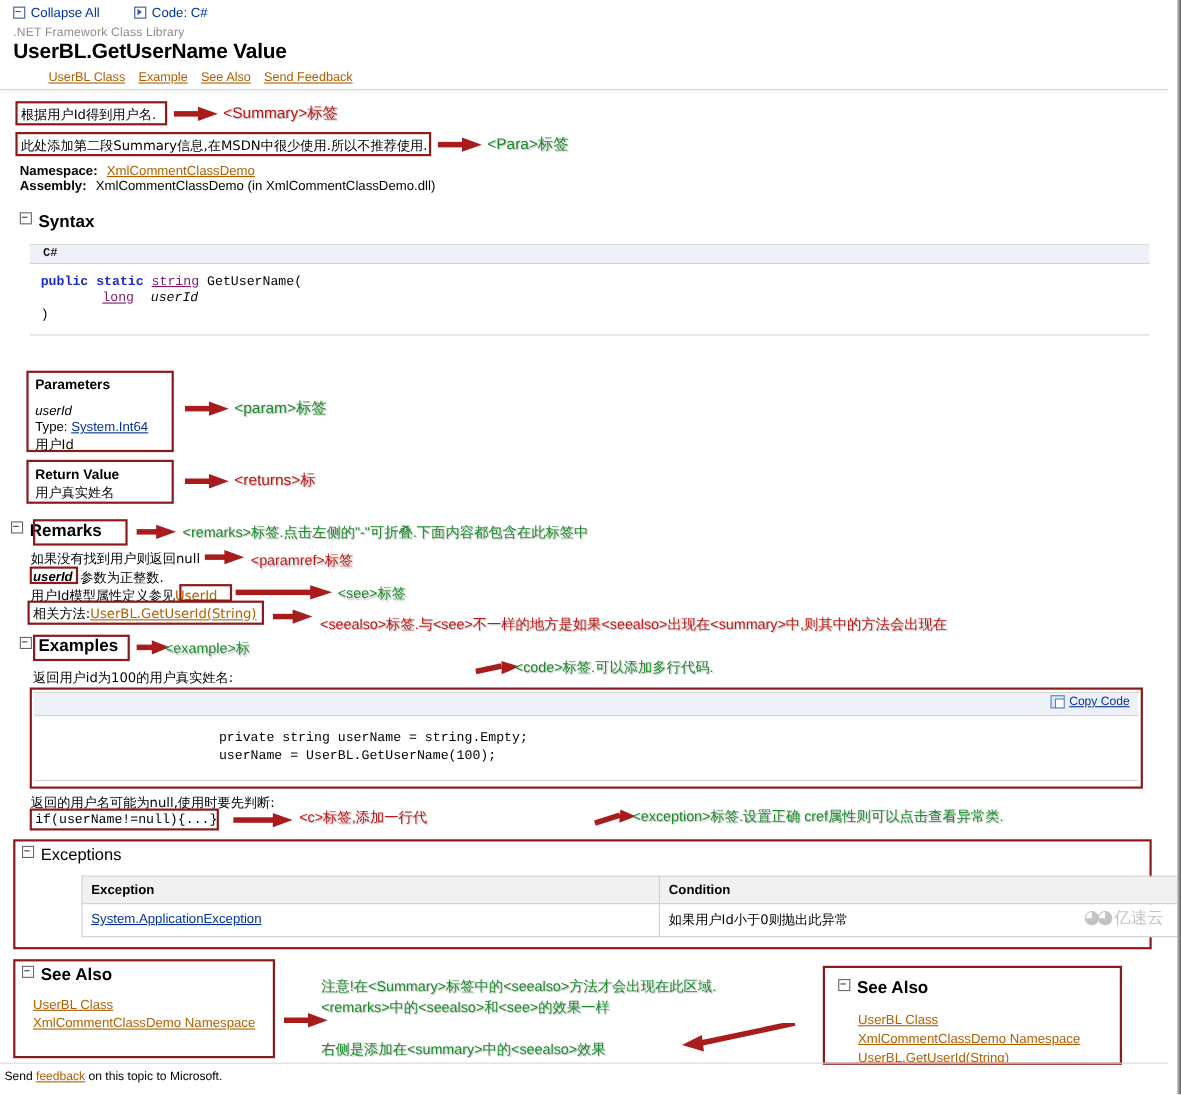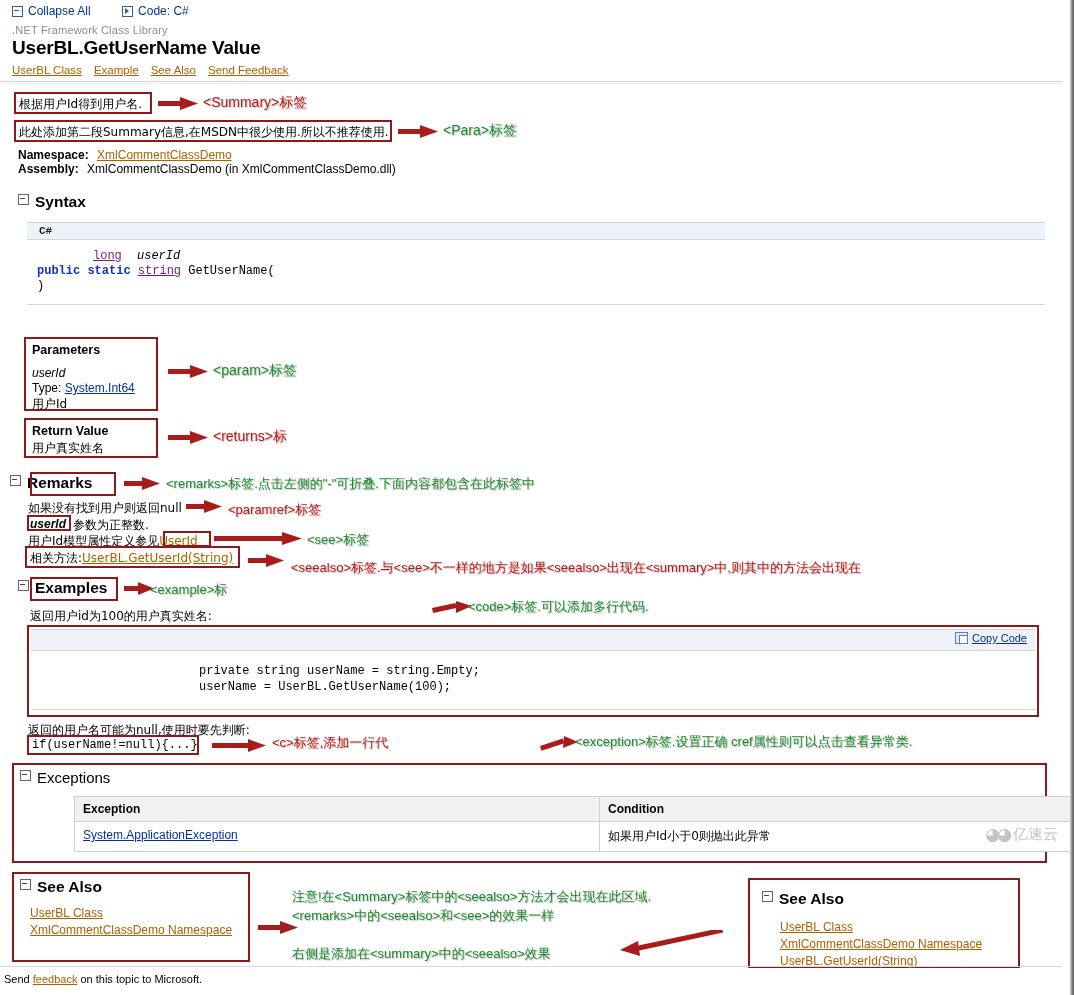--- a/index.html
+++ b/index.html
@@ -26,21 +26,21 @@
     background:#fff;position:relative;}
   .tri-icon::after{content:"";position:absolute;left:2px;top:1.5px;
     border-left:4px solid #3b5998;border-top:3px solid transparent;border-bottom:3px solid transparent;}
 
   
   .header{position:absolute;left:12px;top:24px;width:1040px;}
   .lib-line{font-size:11px;color:#8c8c8c;font-family:"Liberation Sans",sans-serif;
     letter-spacing:.2px;}
   .page-title{font-size:19px;font-weight:bold;color:#000;margin-top:1px;
     font-family:"Liberation Sans",sans-serif;letter-spacing:-.2px;}
-  .hdr-links{margin-top:4px;}
+  .hdr-links{margin-top:4px;margin-left:32px;}
   .hdr-links a{color:#b06000;text-decoration:underline;font-size:11.5px;margin-right:12px;}
   .hr-line{position:absolute;left:0;top:81px;width:1062px;height:1px;background:#cfcfcf;}
   .hr-line2{position:absolute;left:0;top:83px;width:1062px;height:1px;background:#f0f0f0;}
 
   
   .rbox{position:absolute;border:2px solid #8b1a1a;box-sizing:border-box;background:transparent;}
   .ann{position:absolute;white-space:nowrap;font-size:14px;
     font-family:"Liberation Sans",sans-serif;text-shadow:1px 1px 1px rgba(160,160,160,.65);}
   .ann.green{color:#1d8a2c;}
   .ann.red{color:#c01515;}
@@ -171,28 +171,28 @@
 
   <div class="section-h" style="left:18px;top:193px;">
     <span class="sec-toggle"></span><span>Syntax</span>
   </div>
 
   <div class="syntax-wrap">
     <div class="syn-tabbar">
       <span>C#</span>
     </div>
     <div class="syn-code">
-      <div style="padding-left:56px;">
-        <a href="#" class="tlink">long</a>
-        <span class="ital" style="margin-left:8px;">userId</span>
-      </div>
       <div>
         <span class="kw">public static</span>
         <a href="#" class="tlink">string</a>
         <span>GetUserName(</span>
+      </div>
+      <div style="padding-left:56px;">
+        <a href="#" class="tlink">long</a>
+        <span class="ital" style="margin-left:8px;">userId</span>
       </div>
       <div>)</div>
     </div>
   </div>
 
   <div class="rbox" style="left:24px;top:337px;width:134px;height:74px;"></div>
   <div class="blk" style="left:32px;top:343px;">
     <div class="h">Parameters</div>
     <div class="ital" style="margin-top:9px;">userId</div>
     <div style="margin-top:1px;">

